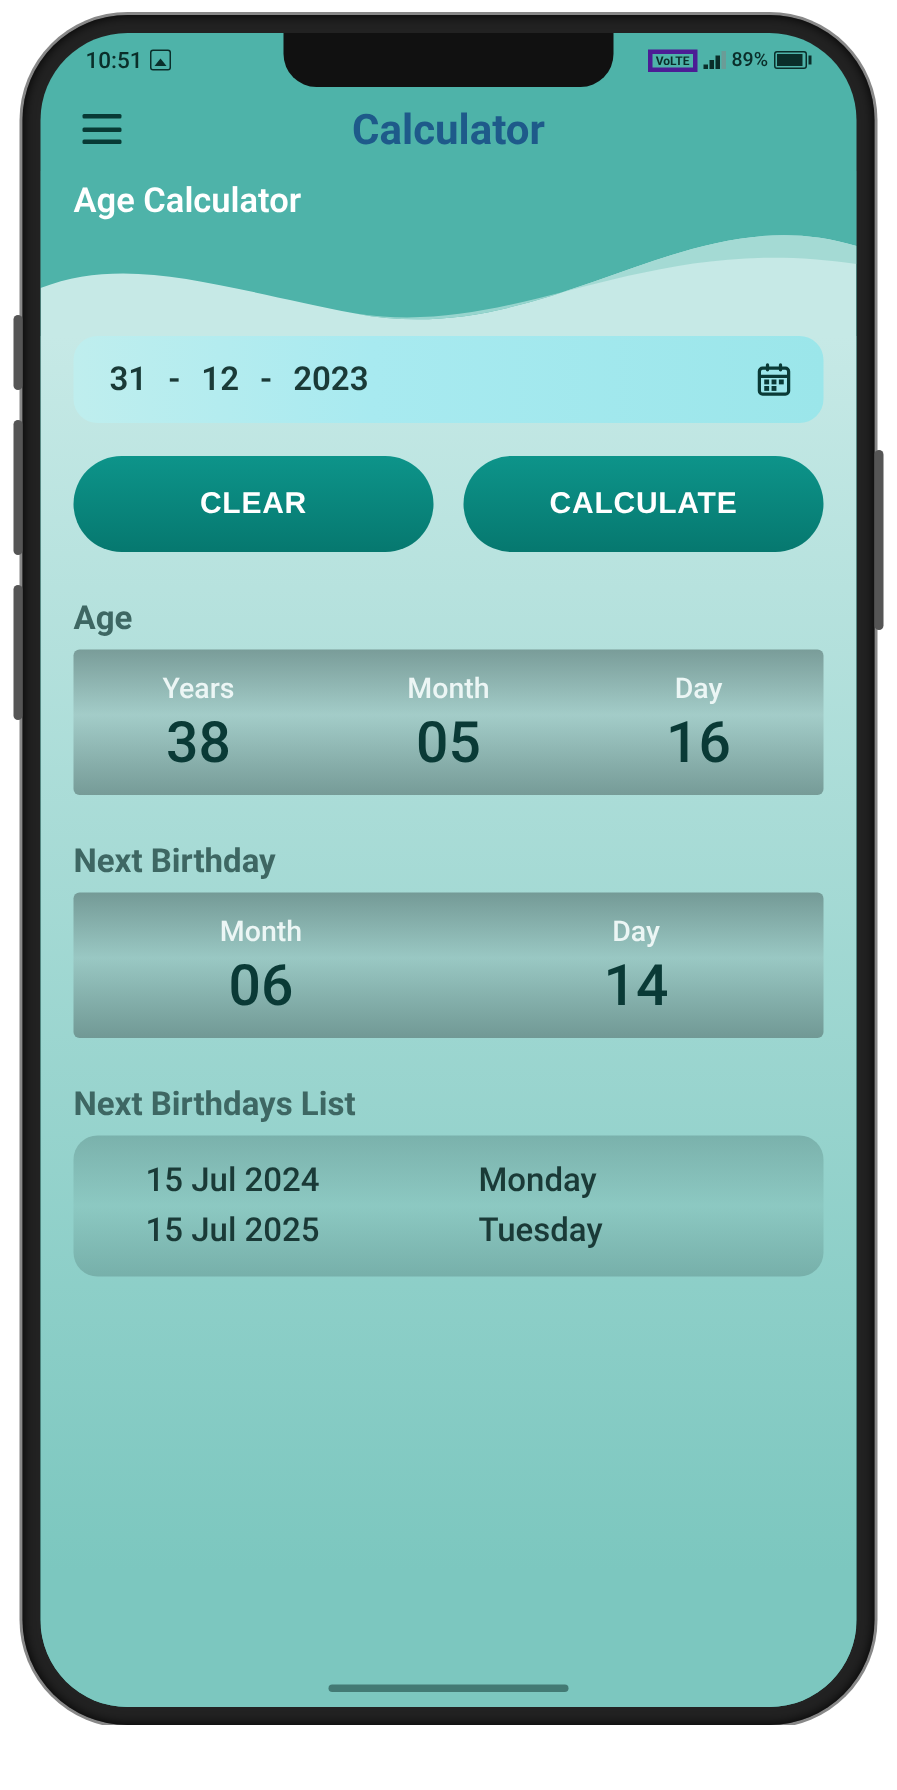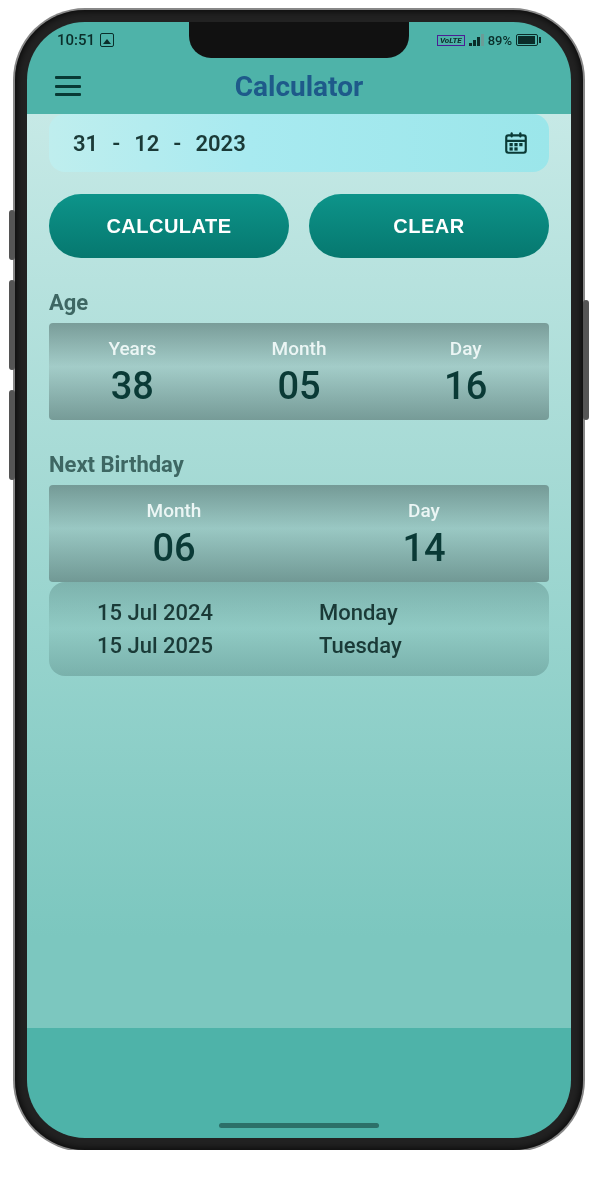--- a/index.html
+++ b/index.html
@@ -55,21 +55,21 @@
     font-weight: 500;
     color: #0a2e2a;
   }
   .status-left { display:flex; align-items:center; gap:5px;}
   .status-right { display:flex; align-items:center; gap:4px; font-size:13px;}
   .pic-icon {
     width:14px;height:14px;border:1.5px solid #0a2e2a;border-radius:2px;
     position:relative;
   }
   .pic-icon::after{content:"";position:absolute;left:2px;bottom:2px;border-left:4px solid transparent;border-right:4px solid transparent;border-bottom:5px solid #0a2e2a;}
-  .lte-box{border:1px solid #4c1d95;font-size:8px;padding:0 2px;line-height:9px;font-weight:700;font-style:italic;}
+  .lte-box{border:3px solid #4c1d95;font-size:8px;padding:0 2px;line-height:9px;font-weight:700;}
   .sig-bars{display:flex;align-items:flex-end;gap:1px;height:12px;}
   .sig-bars span{width:3px;background:#0a2e2a;}
   .sig-bars span:nth-child(1){height:3px}
   .sig-bars span:nth-child(2){height:6px}
   .sig-bars span:nth-child(3){height:9px}
   .sig-bars span:nth-child(4){height:12px;background:#6b9c97}
   .batt{display:flex;align-items:center;}
   .batt-body{width:22px;height:12px;border:1.5px solid #0a2e2a;border-radius:2px;position:relative;}
   .batt-body::after{content:"";position:absolute;left:1px;top:1px;bottom:1px;width:85%;background:#0a2e2a;}
   .batt-tip{width:2px;height:6px;background:#0a2e2a;margin-left:1px;}
@@ -231,20 +231,28 @@
 
     <div class="app-header">
       <div class="hamburger">
         <span></span>
           <span></span>
           <span></span>
       </div>
       <div class="app-title">Calculator</div>
     </div>
 
+    <div class="wave-band">
+      <svg viewBox="0 0 544 110" preserveAspectRatio="none">
+        <path d="M0,0 L544,0 L544,50 C430,15 340,120 210,95 C120,78 60,55 0,78 Z" fill="#4eb3a9"></path>
+        <path d="M0,78 C60,55 120,78 210,95 C340,120 430,15 544,50 L544,110 L0,110 Z" fill="#c6e9e6"></path>
+        <path d="M0,78 C60,55 120,78 210,95 C320,112 400,40 544,62 L544,50 C430,15 340,120 210,95 C120,78 60,55 0,78 Z" fill="#a0d8d2" opacity="0.9"></path>
+      </svg>
+      <div class="section-title">Age Calculator</div>
+    </div>
 
     <div class="content">
 
       <div class="date-field">
         <span class="date-part">31</span>
         <span class="date-sep">-</span>
         <span class="date-part">12</span>
         <span class="date-sep">-</span>
         <span class="date-part">2023</span>
         <span class="cal-icon">
@@ -256,22 +264,22 @@
             <rect x="6" y="12" width="3" height="3"></rect>
             <rect x="10.5" y="12" width="3" height="3"></rect>
             <rect x="15" y="12" width="3" height="3"></rect>
             <rect x="6" y="16" width="3" height="3"></rect>
             <rect x="10.5" y="16" width="3" height="3"></rect>
           </svg>
         </span>
       </div>
 
       <div class="btn-row">
+        <button class="pill-btn">CLEAR</button>
         <button class="pill-btn">CALCULATE</button>
-        <button class="pill-btn">CLEAR</button>
       </div>
 
       <div class="block-label muted">Age</div>
       <div class="glass-panel">
         <div class="glass-col">
           <div class="hdr">Years</div>
           <div class="val">38</div>
         </div>
         <div class="glass-col">
           <div class="hdr">Month</div>
@@ -288,20 +296,21 @@
         <div class="glass-col">
           <div class="hdr">Month</div>
           <div class="val">06</div>
         </div>
         <div class="glass-col">
           <div class="hdr">Day</div>
           <div class="val">14</div>
         </div>
       </div>
 
+      <div class="block-label muted">Next Birthdays List</div>
       <div class="list-panel">
         <div class="list-row">
           <div class="list-date">15  Jul  2024</div>
           <div class="list-day">Monday</div>
         </div>
         <div class="list-row">
           <div class="list-date">15  Jul  2025</div>
           <div class="list-day">Tuesday</div>
         </div>
       </div>

